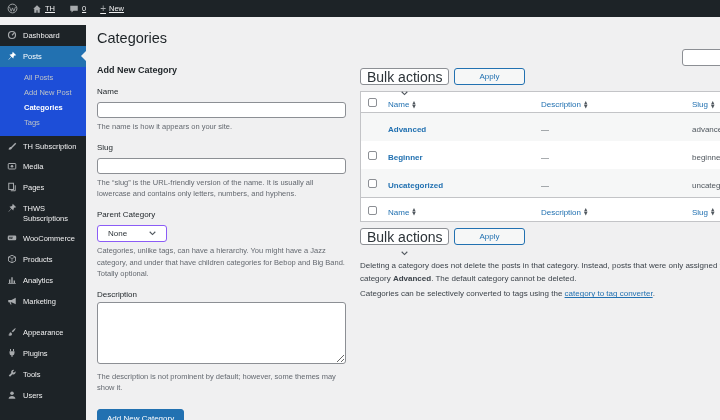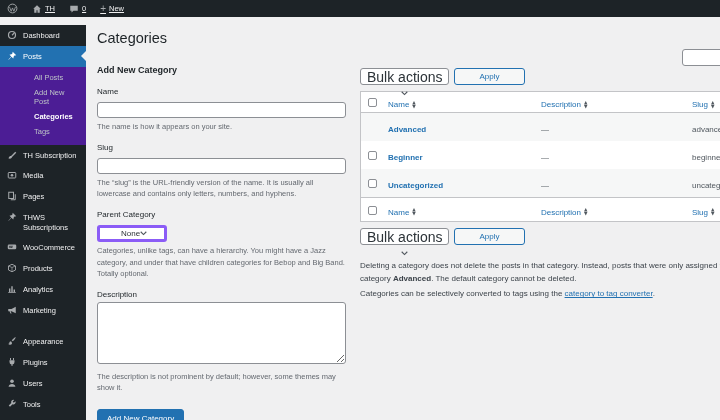--- a/index.html
+++ b/index.html
@@ -17,39 +17,39 @@
   .sidebar{position:absolute;top:17px;left:0;width:86px;height:403px;background:#1d2327;
     font-size:7.5px;color:#f0f0f1;margin-top:8px;}
   .mi{display:flex;align-items:flex-start;gap:6px;padding:5px 4px 5px 7px;line-height:1.3;
     position:relative;cursor:pointer;}
   .mi .ic{width:10px;height:10px;flex:none;color:#a7aaad;}
   .mi .lbl{padding-top:1px;}
   .mi.active{background:#2271b1;color:#fff;}
   .mi.active .ic{color:#fff;}
   .mi.active::after{content:"";position:absolute;right:0;top:50%;margin-top:-5px;
     border:5px solid transparent;border-right-color:#f0f0f1;}
-  .submenu{background:#4c1d95;padding:3px 10px 6px;}
+  .submenu{background:#1d4ed8;padding:3px 0 6px;}
   .smi{padding:3px 8px 3px 24px;color:#bdc3c7;cursor:pointer;}
   .smi.current{color:#fff;font-weight:bold;}
   .sep{height:11px;}
 
   
   .content{position:absolute;left:86px;top:17px;width:760px;height:403px;}
   h1.title{margin:0;padding:13px 0 0 11px;font-size:14.5px;font-weight:400;color:#1d2327;}
 
   
   .form-col{position:absolute;left:11px;top:48px;width:249px;}
   h2.form-h{font-size:9px;margin:0 0 12px;color:#1d2327;font-weight:bold;}
   .field label{display:block;font-size:8px;color:#1d2327;margin-bottom:3px;}
   input.ti{width:100%;box-sizing:border-box;height:16px;border:1px solid #8c8f94;border-radius:3px;
     background:#fff;font-size:9px;padding:0 5px;outline:none;font-family:inherit;}
   .help{font-size:7.5px;color:#646970;line-height:1.55;margin:3px 0 10px;}
   .selectbox{display:inline-flex;align-items:center;justify-content:space-between;width:70px;height:17px;
-    border:3px solid #8b5cf6;border-radius:3px;background:#fff;font-size:8px;color:#2c3338;
-    padding:0 21px;box-sizing:border-box;cursor:pointer;}
+    border:1px solid #8b5cf6;border-radius:3px;background:#fff;font-size:8px;color:#2c3338;
+    padding:0 10px;box-sizing:border-box;cursor:pointer;}
   textarea.ta{width:100%;box-sizing:border-box;height:62px;border:1px solid #8c8f94;border-radius:3px;
     background:#fff;resize:vertical;font-size:9px;font-family:inherit;outline:none;}
   .btn-primary{margin-top:5px;background:#2271b1;border:1px solid #2271b1;color:#fff;font-size:8px;
     padding:4px 9px;border-radius:3px;cursor:pointer;font-family:inherit;}
 
   
   .table-col{position:absolute;left:274px;top:32px;width:452px;}
   .search-input{position:absolute;left:322px;top:0;width:95px;height:15px;border:1px solid #8c8f94;
     border-radius:3px;background:#fff;font-size:8px;padding:0 4px;box-sizing:content-box;outline:none;}
   .bulk-row{display:flex;align-items:center;margin-top:19px;}
@@ -241,34 +241,34 @@
           <path d="M7 2v4.5M13 2v4.5" stroke="currentColor" stroke-width="2"></path>
           <path d="M5 6.5h10v3.5a5 5 0 01-4 4.9V18H9v-3.1a5 5 0 01-4-4.9z" fill="currentColor"></path>
         </svg>
     </span>
     <span class="lbl">Plugins</span>
   </div>
 
   <div class="mi">
     <span class="ic">
       <svg width="10" height="10" viewBox="0 0 20 20">
+          <path d="M17 4.5a4.6 4.6 0 01-6 6l-5 5L3.5 13l5-5a4.6 4.6 0 016-6L11.5 5l2 2.5L17 4.5z" fill="currentColor"></path>
+        </svg>
+    </span>
+    <span class="lbl">Tools</span>
+  </div>
+
+  <div class="mi">
+    <span class="ic">
+      <svg width="10" height="10" viewBox="0 0 20 20">
           <circle cx="10" cy="6.5" r="3.6" fill="currentColor"></circle>
           <path d="M3.2 17.5c.5-4 3.2-5.7 6.8-5.7s6.3 1.7 6.8 5.7z" fill="currentColor"></path>
         </svg>
     </span>
     <span class="lbl">Users</span>
-  </div>
-
-  <div class="mi">
-    <span class="ic">
-      <svg width="10" height="10" viewBox="0 0 20 20">
-          <path d="M17 4.5a4.6 4.6 0 01-6 6l-5 5L3.5 13l5-5a4.6 4.6 0 016-6L11.5 5l2 2.5L17 4.5z" fill="currentColor"></path>
-        </svg>
-    </span>
-    <span class="lbl">Tools</span>
   </div>
 
   <div class="mi">
     
     
   </div>
 </div>
 
 <div class="content">
   <h1 class="title">Categories</h1>

